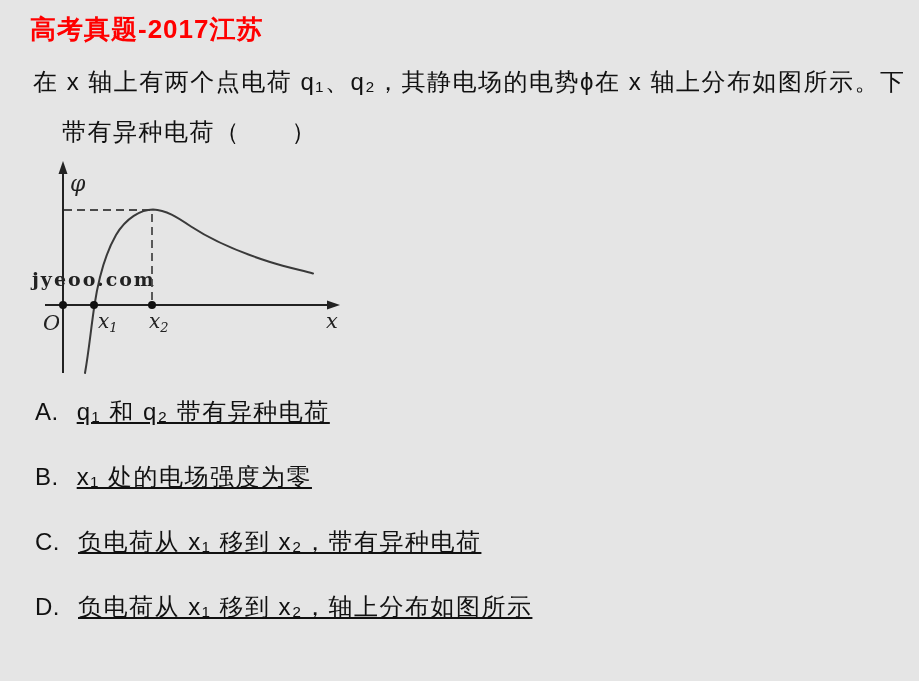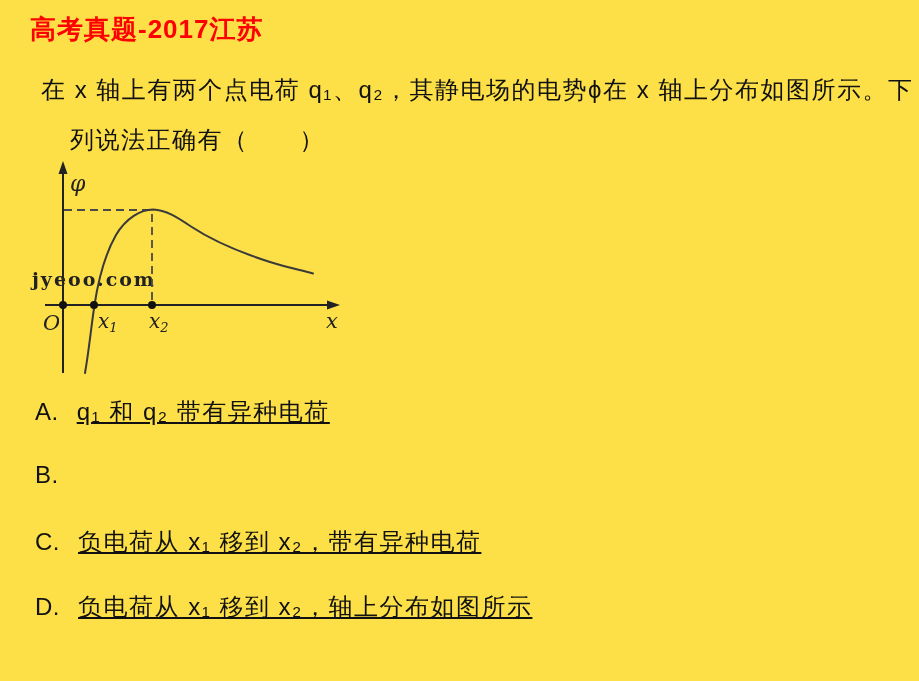--- a/index.html
+++ b/index.html
@@ -4,37 +4,37 @@
 <style>
   html, body { margin: 0; padding: 0; }
   body {
     font-family: "Liberation Sans", "DejaVu Sans", sans-serif;
     background: #ffffff;
   }
   .slide {
     position: relative;
     width: 919px;
     height: 681px;
-    background: #fde047;
+    background: #e5e5e5;
     overflow: hidden;
   }
   .title {
     position: absolute;
     left: 30px;
     top: 12px;
     margin: 0;
     font-size: 26px;
     font-weight: bold;
     color: #ff0000;
     letter-spacing: 1px;
     white-space: nowrap;
   }
   .q-line {
     position: absolute;
-    margin: 8px;
+    margin: 0;
     font-size: 24px;
     color: #111111;
     letter-spacing: 1.5px;
     white-space: nowrap;
   }
   .q-line1 { left: 33px; top: 66px; }
   .q-line2 { left: 62px; top: 116px; }
   .figure {
     position: absolute;
     left: 30px;
@@ -71,21 +71,21 @@
   .c-text  { letter-spacing: 1.5px; text-decoration: underline; }
 </style>
 </head>
 <body>
 
 <div class="slide">
 
   <h1 class="title">高考真题-2017江苏</h1>
 
   <p class="q-line q-line1">在 x 轴上有两个点电荷 q₁、q₂，其静电场的电势ϕ在 x 轴上分布如图所示。下</p>
-  <p class="q-line q-line2">列说法正确有（　　）</p>
+  <p class="q-line q-line2">带有异种电荷（　　）</p>
 
   <svg class="figure" viewBox="0 0 320 230" xmlns="http://www.w3.org/2000/svg">
 
     <text class="watermark-text" x="2" y="128" font-size="19" fill="#e8e6e1">jyeoo.com</text>
 
     <line x1="33" y1="12" x2="33" y2="215" stroke="#222222" stroke-width="2"></line>
     <polygon points="33,3 28.5,16 37.5,16" fill="#222222"></polygon>
     <line x1="15" y1="147" x2="301" y2="147" stroke="#222222" stroke-width="2"></line>
     <polygon points="310,147 297,142.5 297,151.5" fill="#222222"></polygon>
 
@@ -115,20 +115,21 @@
     </text>
   </svg>
 
   <div class="choices">
     <div class="choice choice-a">
       <span class="c-label">A.</span>
       <span class="c-text">q₁ 和 q₂ 带有异种电荷</span>
     </div>
     <div class="choice choice-b">
       <span class="c-label">B.</span>
+      <span class="c-text">x₁ 处的电场强度为零</span>
     </div>
     <div class="choice choice-c">
       <span class="c-label">C.</span>
       <span class="c-text">负电荷从 x₁ 移到 x₂，带有异种电荷</span>
     </div>
     <div class="choice choice-d">
       <span class="c-label">D.</span>
       <span class="c-text">负电荷从 x₁ 移到 x₂，轴上分布如图所示</span>
     </div>
   </div>

